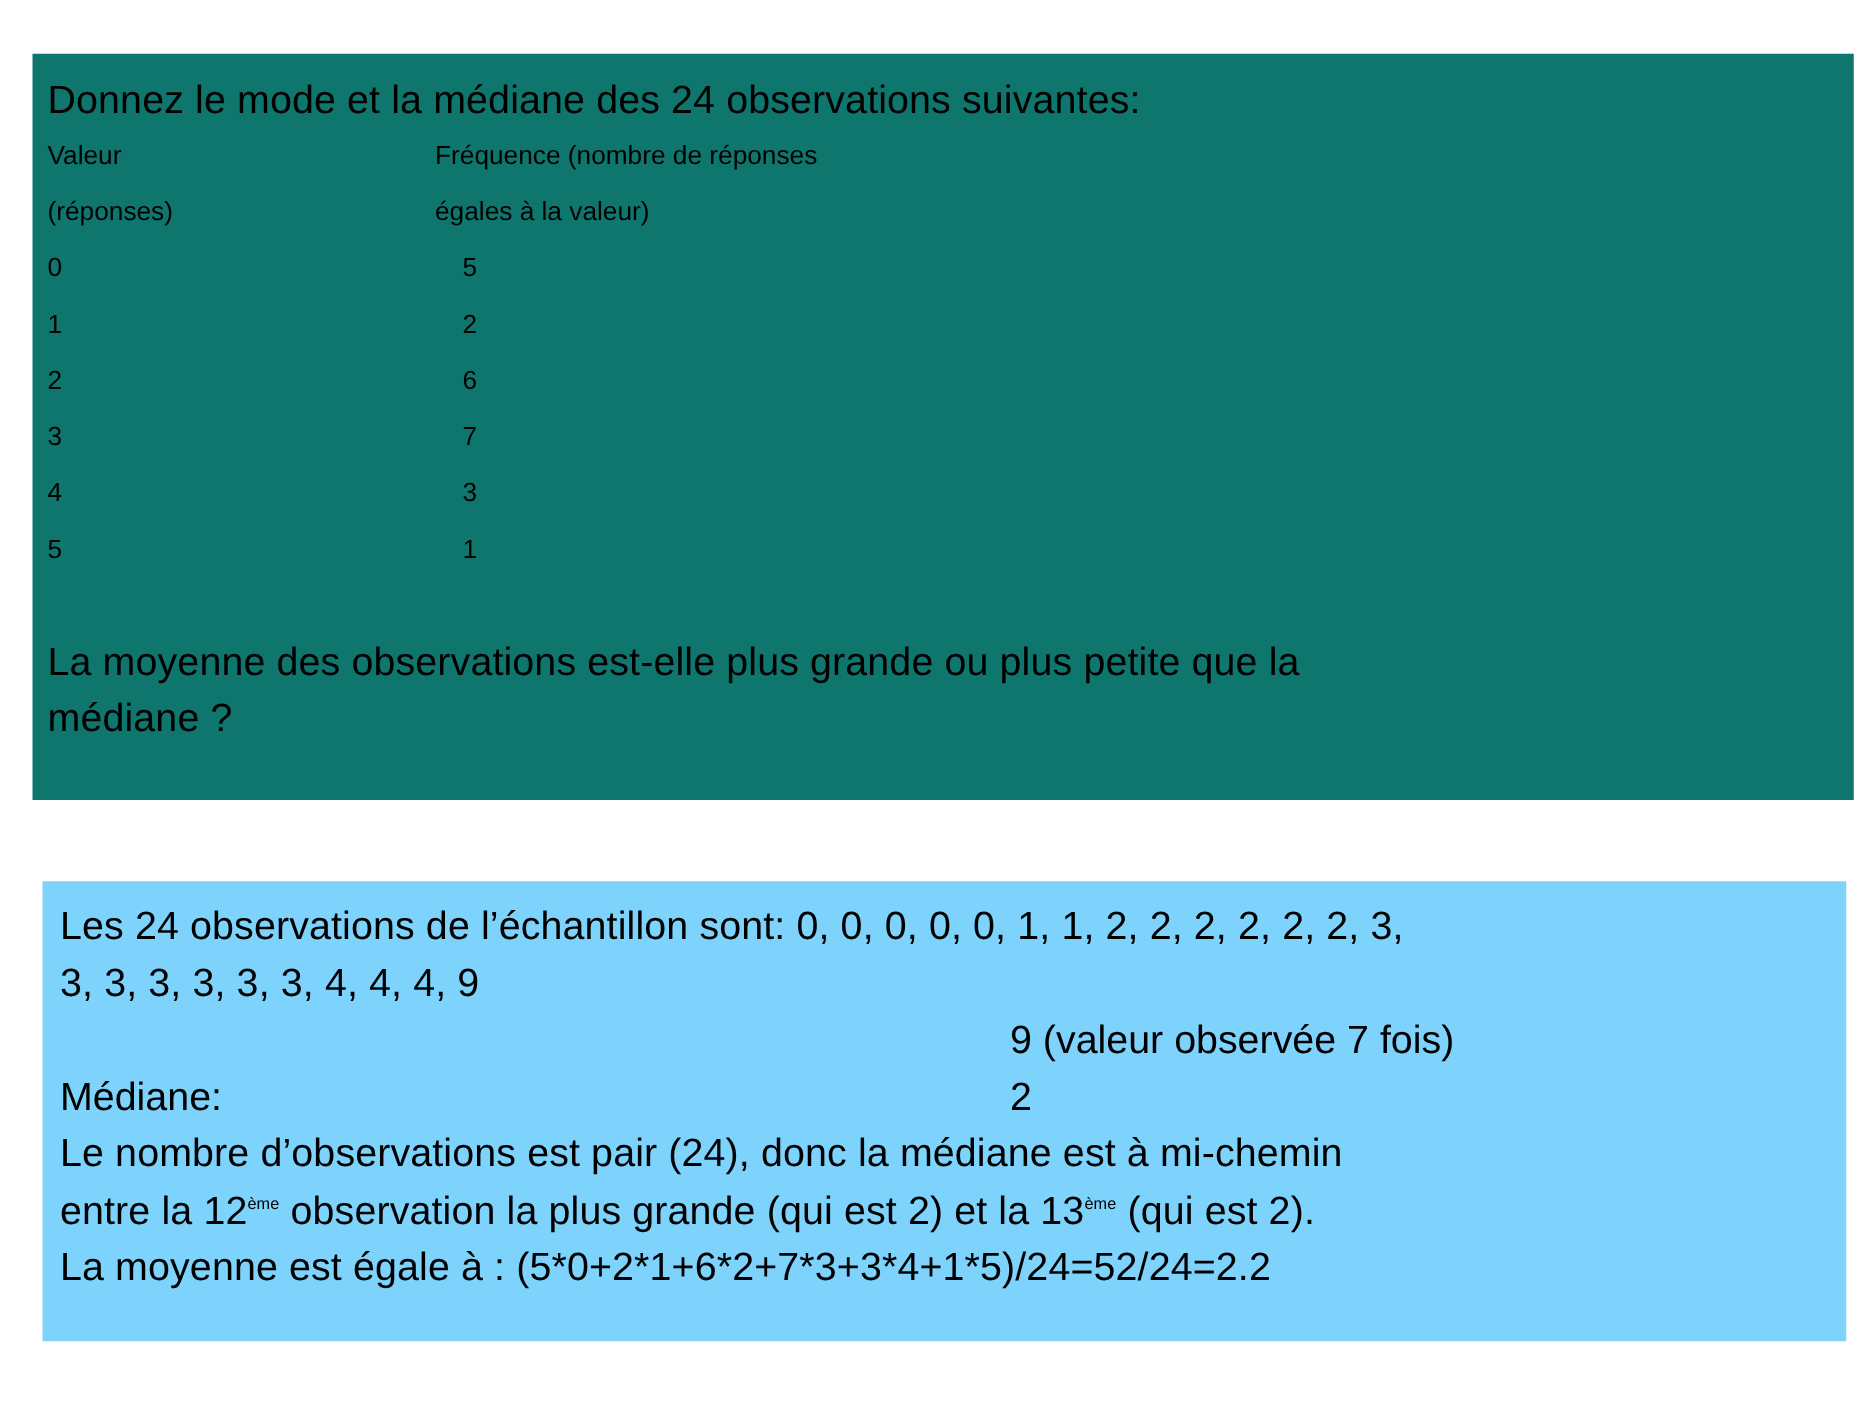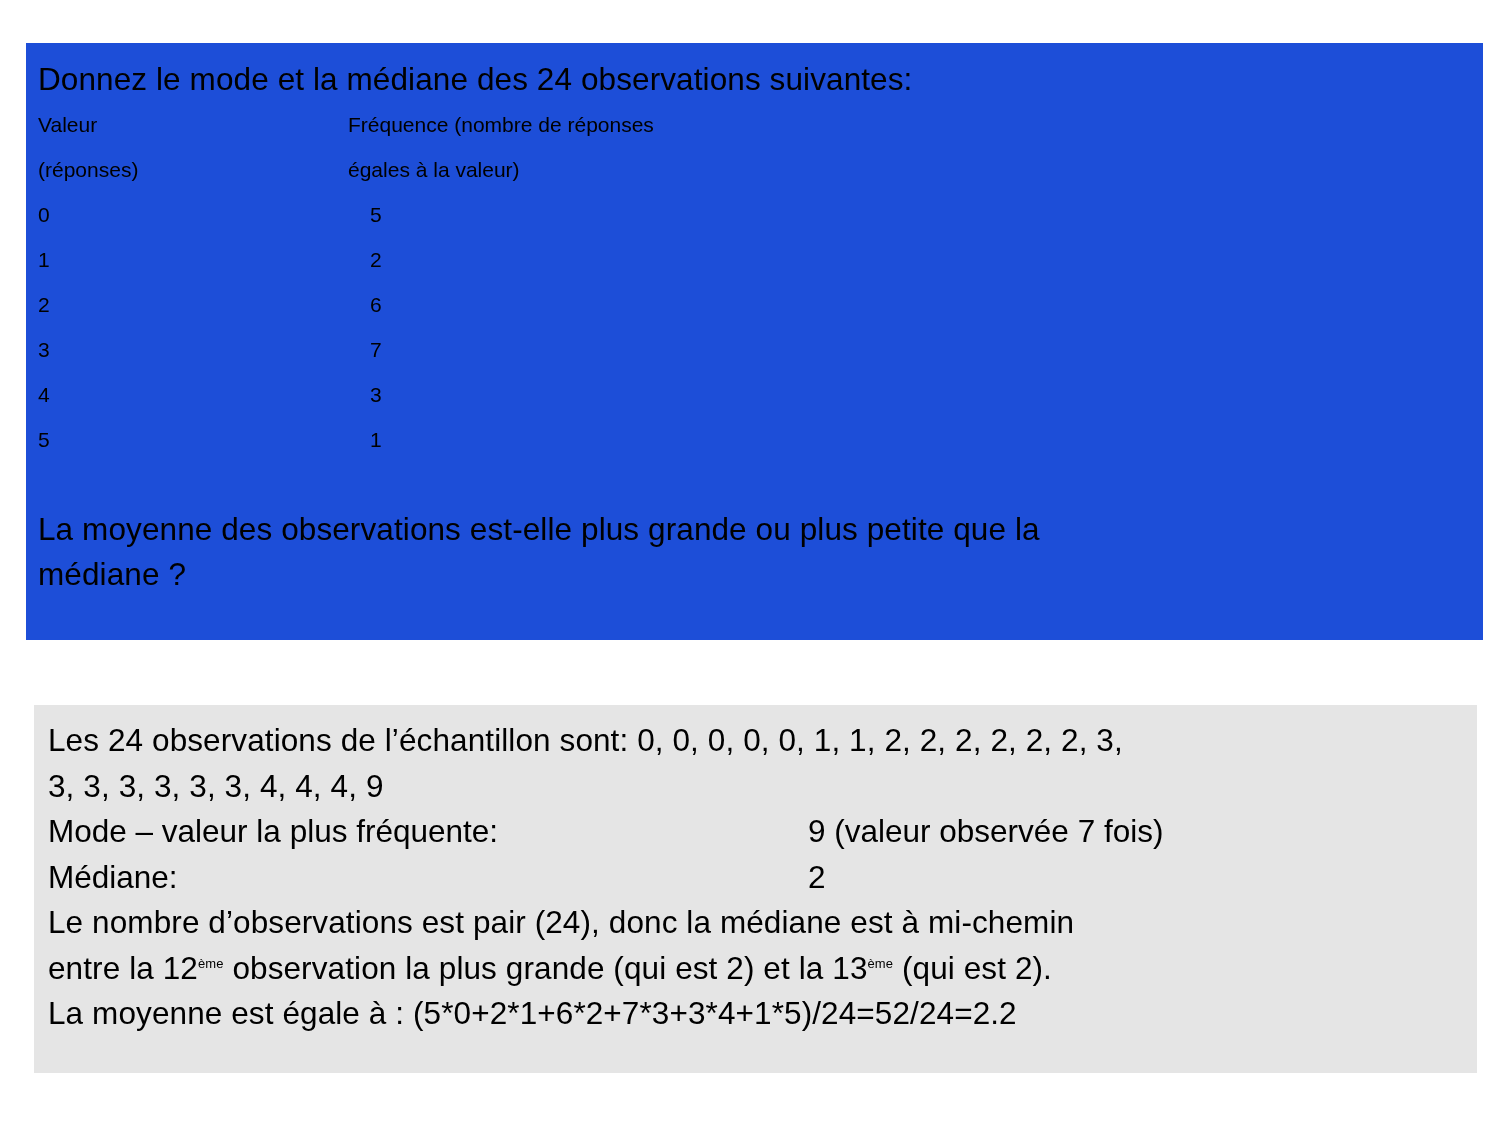--- a/index.html
+++ b/index.html
@@ -17,33 +17,33 @@
     position: relative;
   }
 
   
   .question-panel {
     position: absolute;
     left: 26px;
     top: 43px;
     width: 1457px;
     height: 597px;
-    background: #1d4ed8;
+    background: #0f766e;
     box-sizing: border-box;
     padding: 14px 0 0 12px;
   }
 
   
   .answer-panel {
     position: absolute;
     left: 34px;
     top: 705px;
     width: 1443px;
     height: 368px;
-    background: #e5e5e5;
+    background: #7dd3fc;
     box-sizing: border-box;
     padding: 13px 0 0 14px;
   }
 
   .line {
     font-size: 31.5px;
     line-height: 45px;
     white-space: pre;
     letter-spacing: 0.1px;
   }
@@ -156,21 +156,20 @@
   <div class="line">médiane ?</div>
 
 </section>
 
 <section class="answer-panel">
 
   <div class="line">Les 24 observations de l’échantillon sont: 0, 0, 0, 0, 0, 1, 1, 2, 2, 2, 2, 2, 2, 3,</div>
   <div class="line">3, 3, 3, 3, 3, 3, 4, 4, 4, 9</div>
 
   <div class="kv-row">
-    <span class="kv-label">Mode – valeur la plus fréquente:</span>
     <span class="kv-value">9 (valeur observée 7 fois)</span>
   </div>
 
   <div class="kv-row">
     <span class="kv-label">Médiane:</span>
     <span class="kv-value">2</span>
   </div>
 
   <div class="line">Le nombre d’observations est pair (24), donc la médiane est à mi-chemin</div>
 

